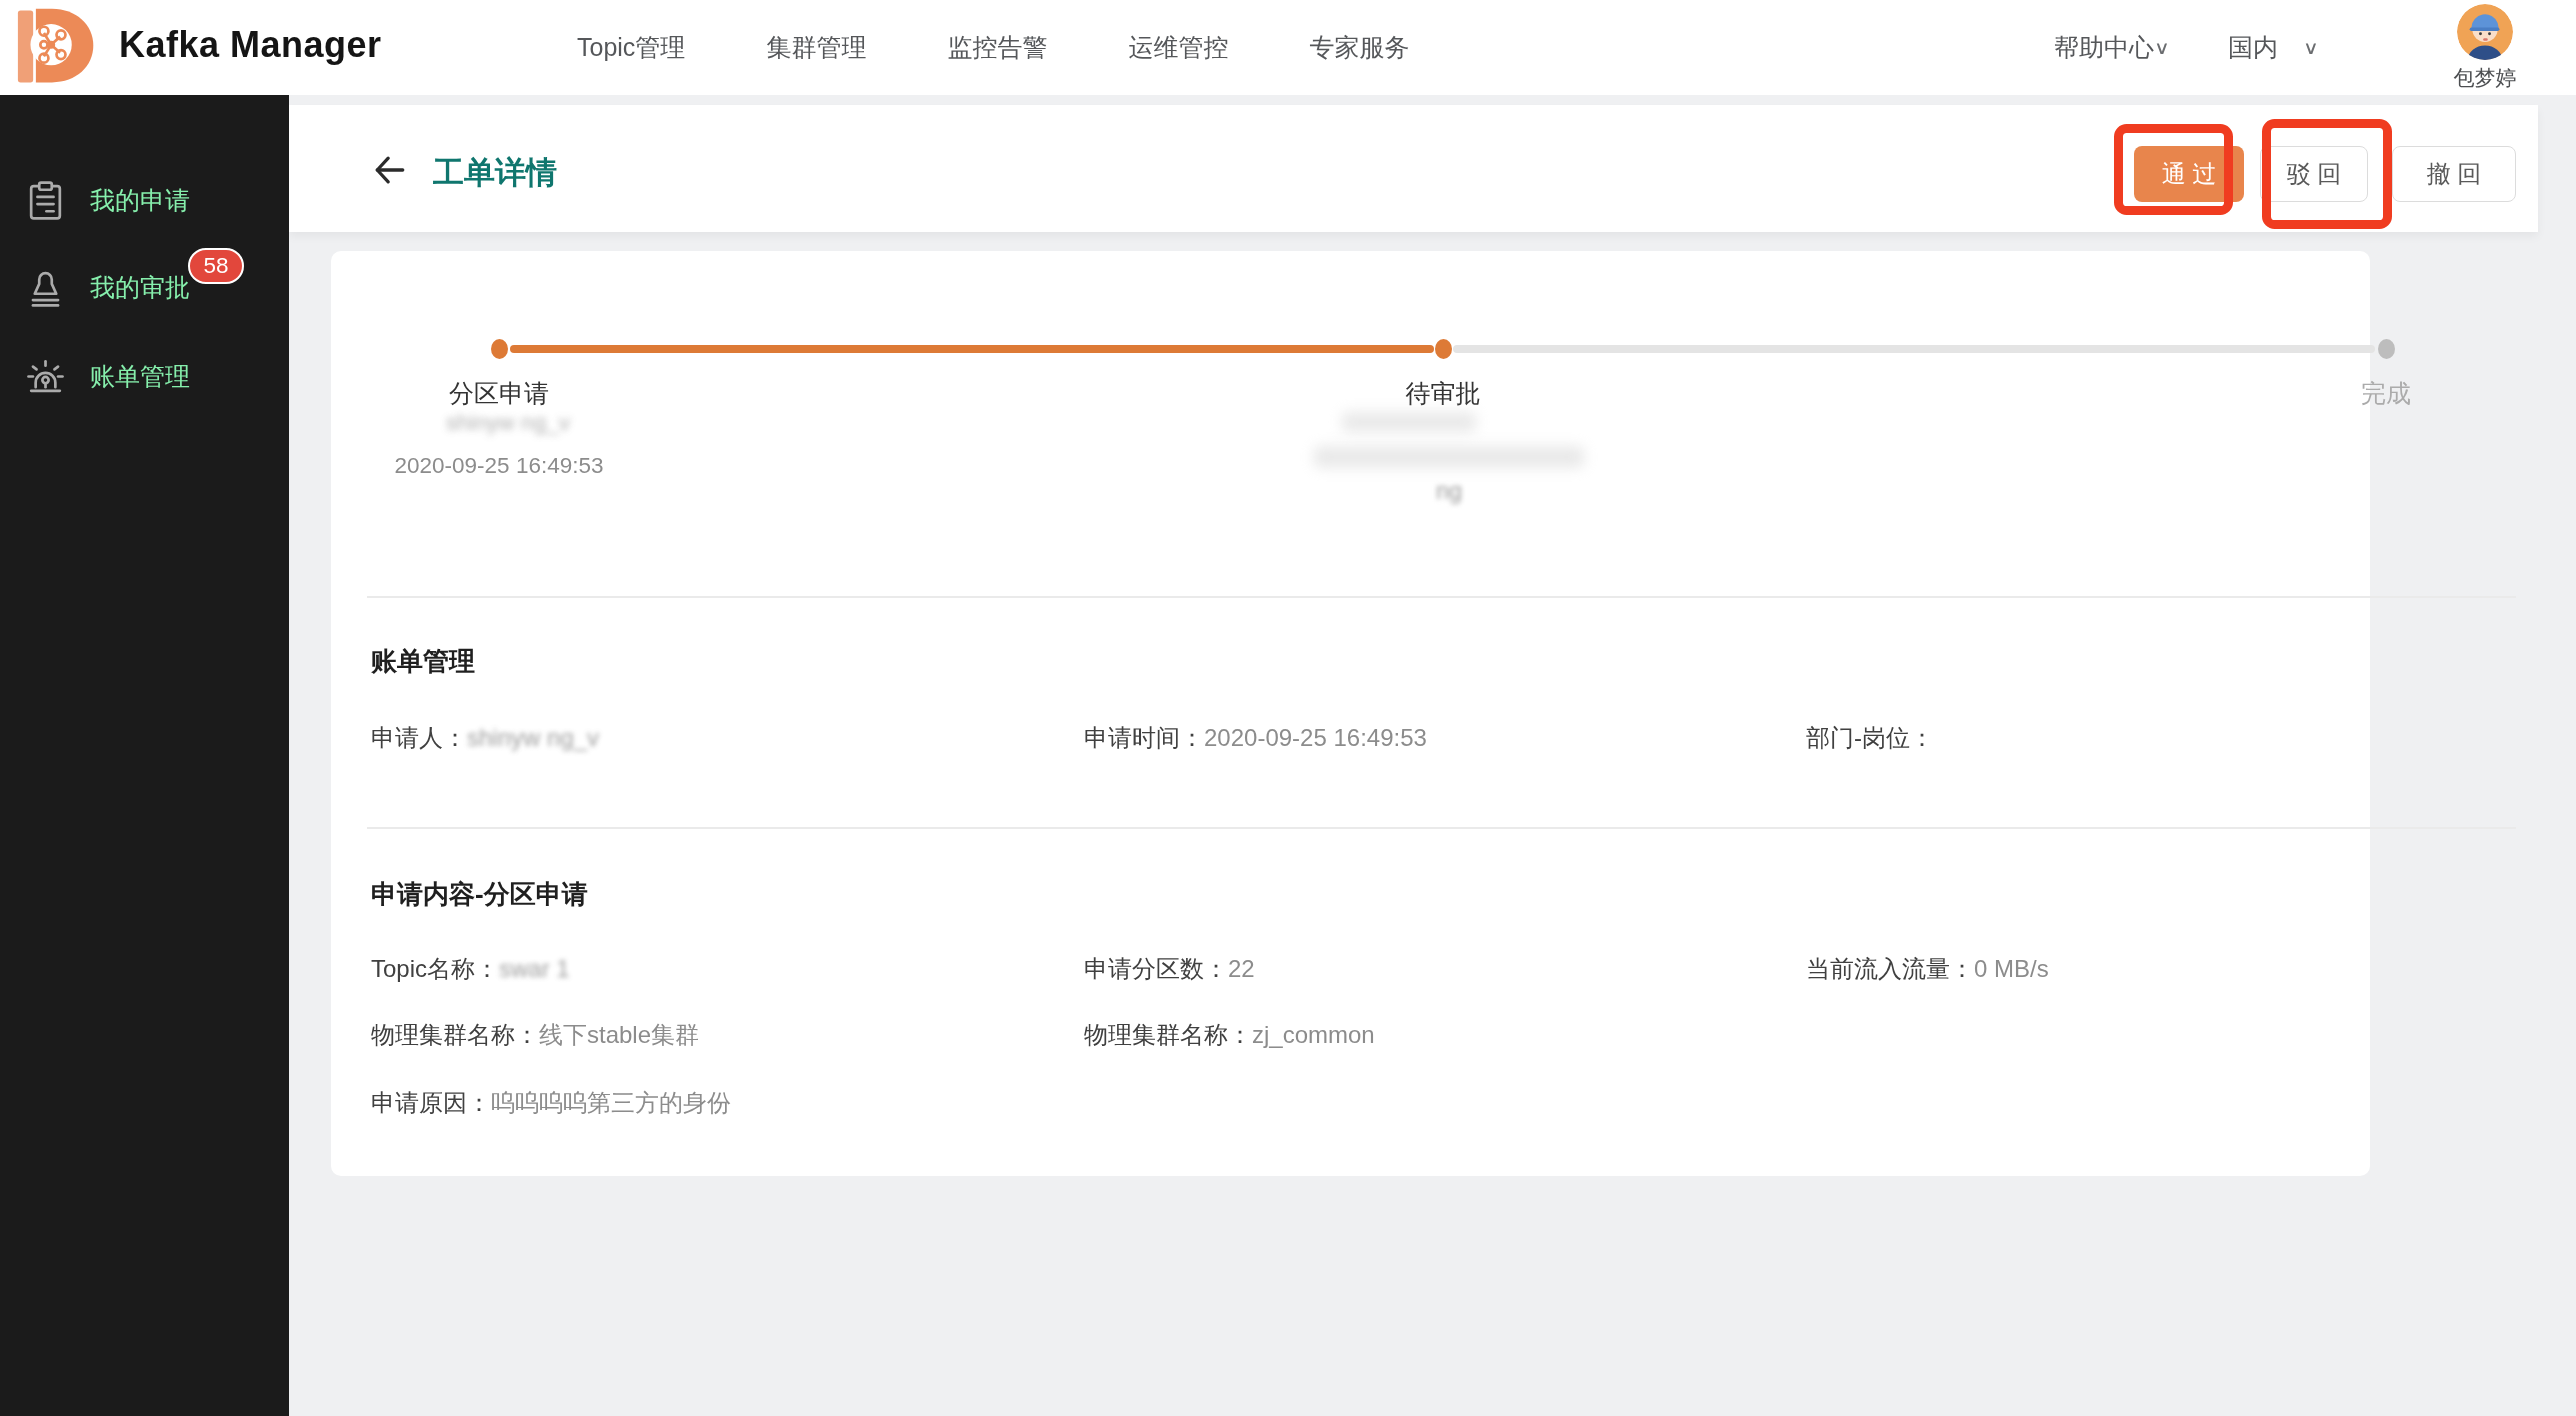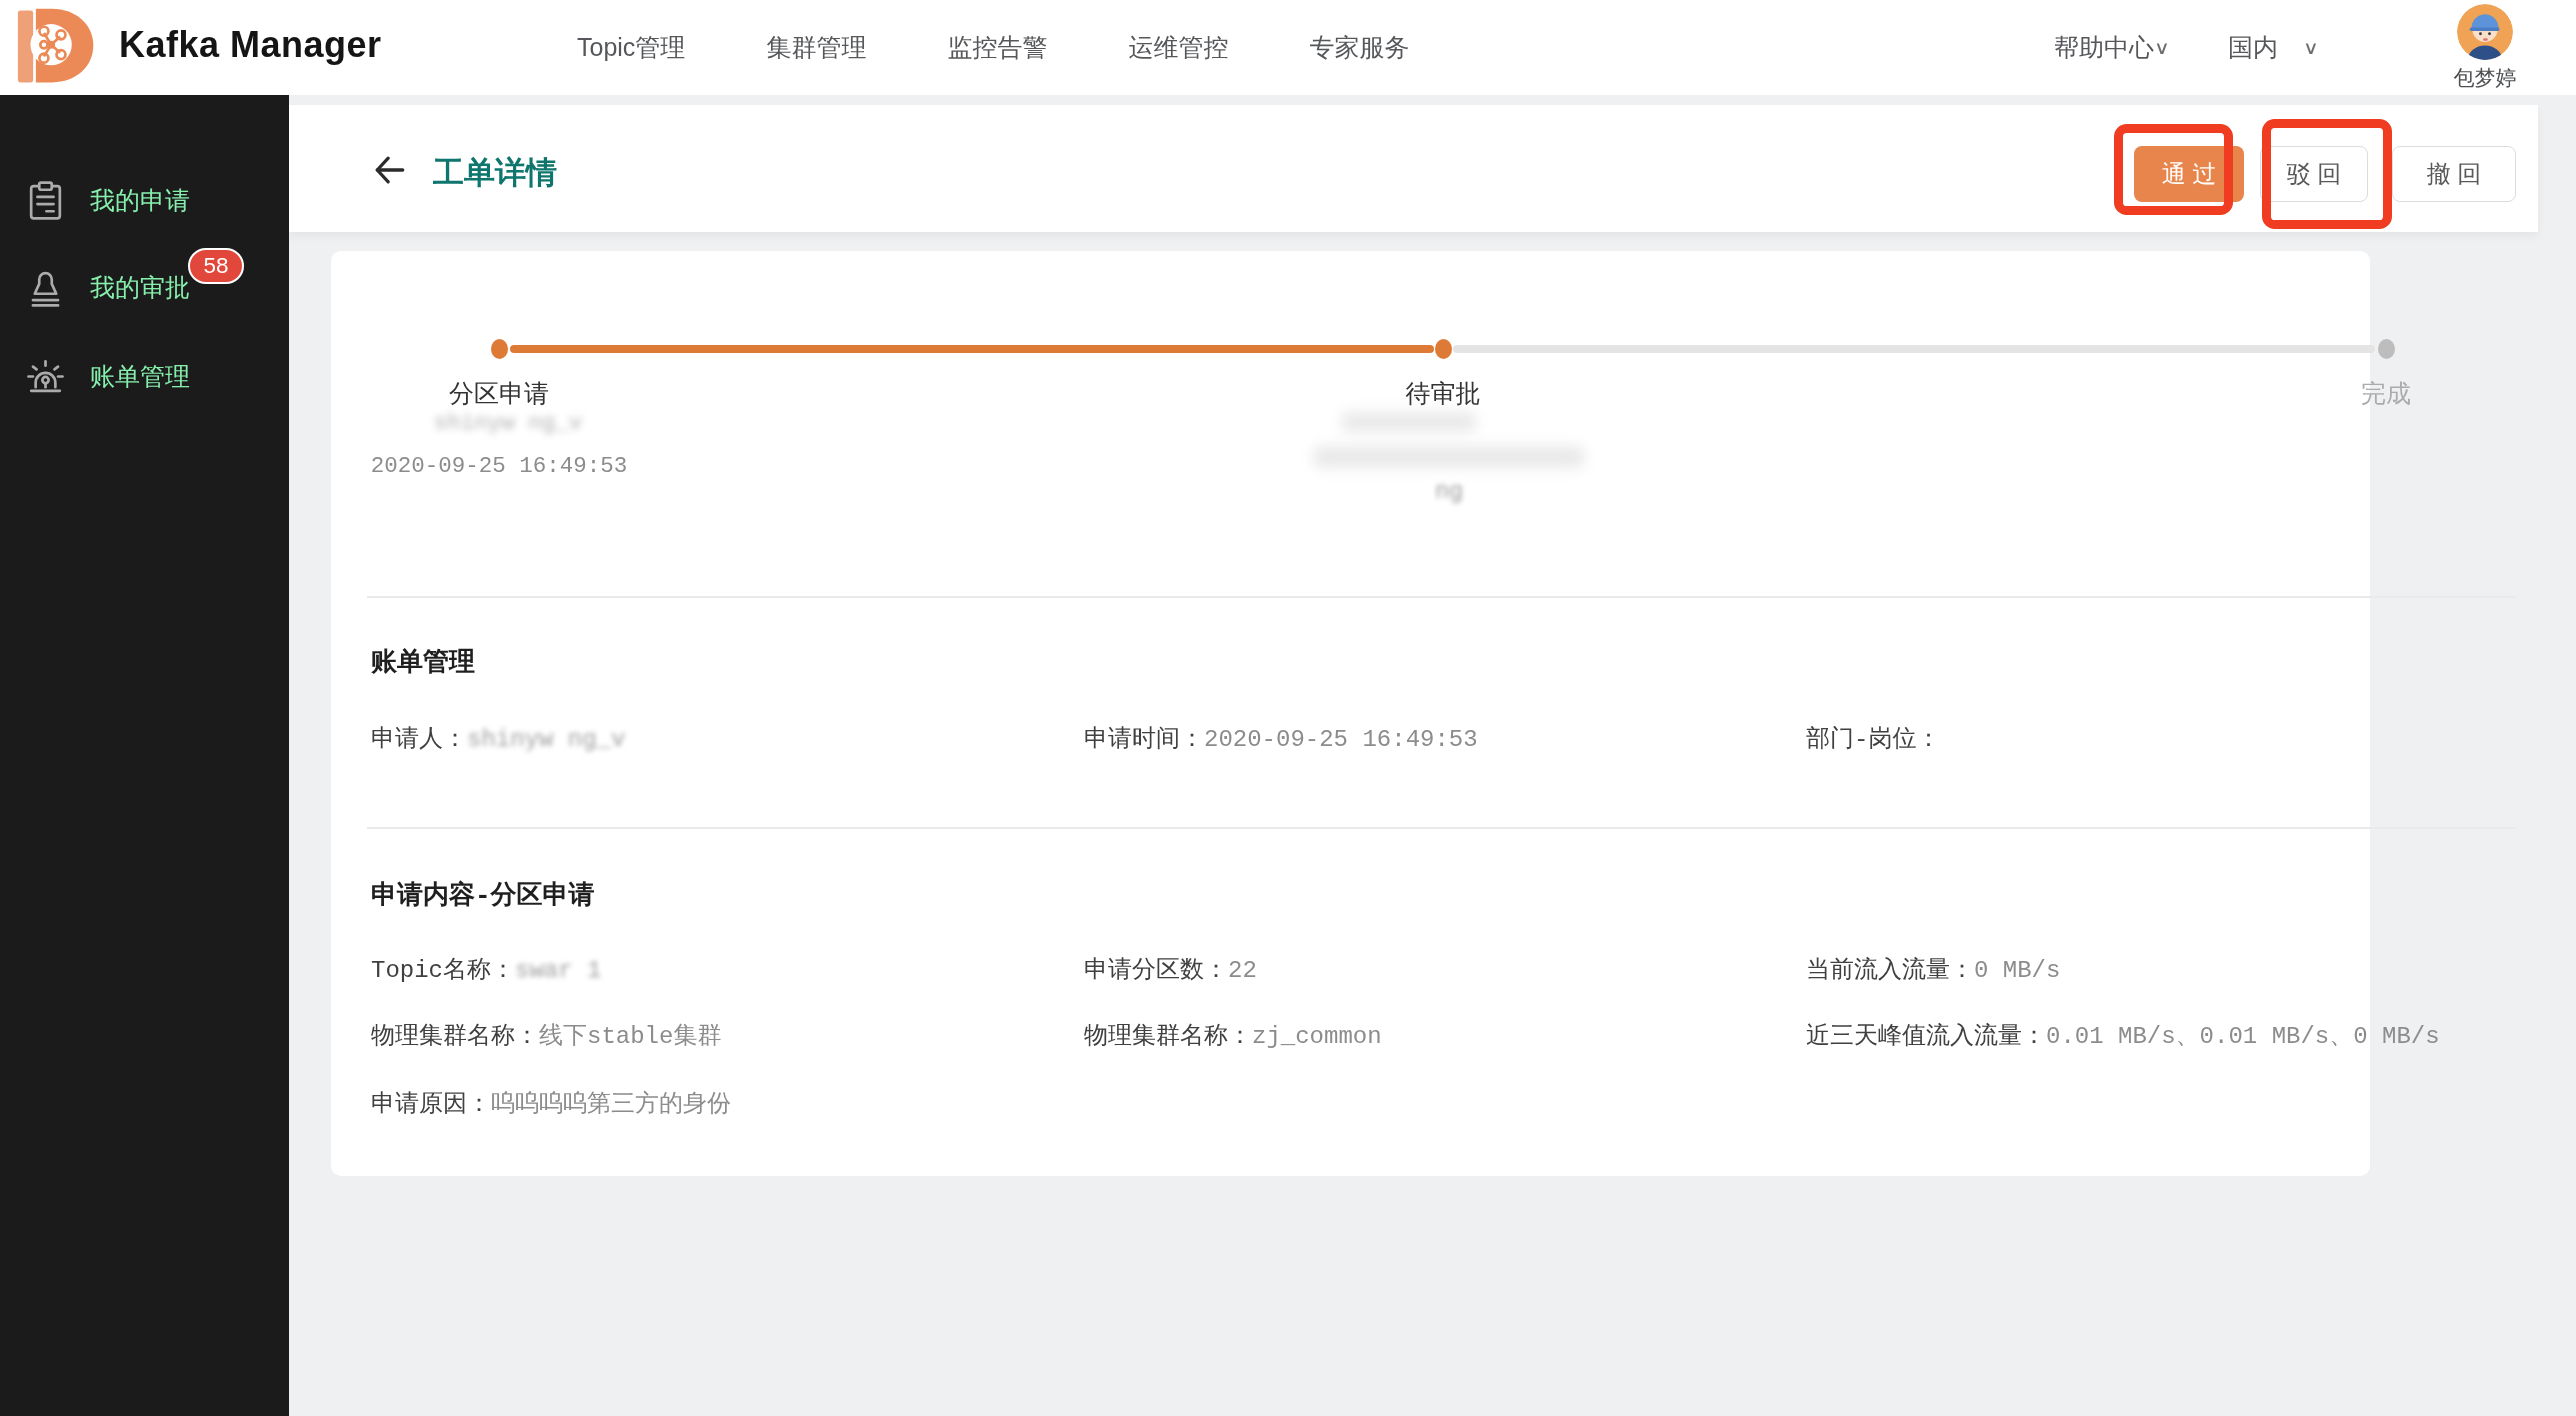--- a/index.html
+++ b/index.html
@@ -81,21 +81,21 @@
   .annot {
     position: absolute; border: 9px solid #F03C20; border-radius: 12.6px;
     z-index: 12; pointer-events: none; background: transparent;
   }
   .annot-approve { left: 2114px; top: 124px; width: 119px; height: 91px; }
   .annot-reject  { left: 2262px; top: 119px; width: 130px; height: 110px; }
 
   
   .card {
     position: absolute; left: 331px; top: 251px; width: 2039px; height: 925px;
-    background: #ffffff; border-radius: 10px; z-index: 5; font-family: Liberation Mono, monospace;
+    background: #ffffff; border-radius: 10px; z-index: 5;
   }
   .step-line { position: absolute; top: 94px; height: 8px; border-radius: 4.5px; }
   .line-done { left: 179px; width: 924px; background: #DD7A36; }
   .line-pending { left: 1122px; width: 922px; background: #E4E4E4; }
   .step-dot { position: absolute; top: 88px; width: 17px; height: 20px; border-radius: 50%; }
   .dot-done { background: #DD7A36; }
   .dot-pending { background: #BDBDBD; }
   .step-label {
     position: absolute; top: 126px; transform: translateX(-50%);
     font-size: 25px; color: #333333; white-space: nowrap;
@@ -291,23 +291,20 @@
     <div class="field col3" style="top: 702px;">
       <span class="f-label">当前流入流量：</span><span class="f-value">0 MB/s</span>
     </div>
 
     <div class="field col1" style="top: 768px;">
       <span class="f-label">物理集群名称：</span><span class="f-value">线下stable集群</span>
     </div>
     <div class="field col2" style="top: 768px;">
       <span class="f-label">物理集群名称：</span><span class="f-value">zj_common</span>
     </div>
-    <div class="field col3" style="top: 768px;">
-      <span class="f-label">近三天峰值流入流量：</span><span class="f-value">0.01 MB/s、0.01 MB/s、0 MB/s</span>
-    </div>
 
     <div class="field col1" style="top: 836px;">
       <span class="f-label">申请原因：</span><span class="f-value">呜呜呜呜第三方的身份</span>
     </div>
   </div>
 
 </div>
 
 
 </body></html>

